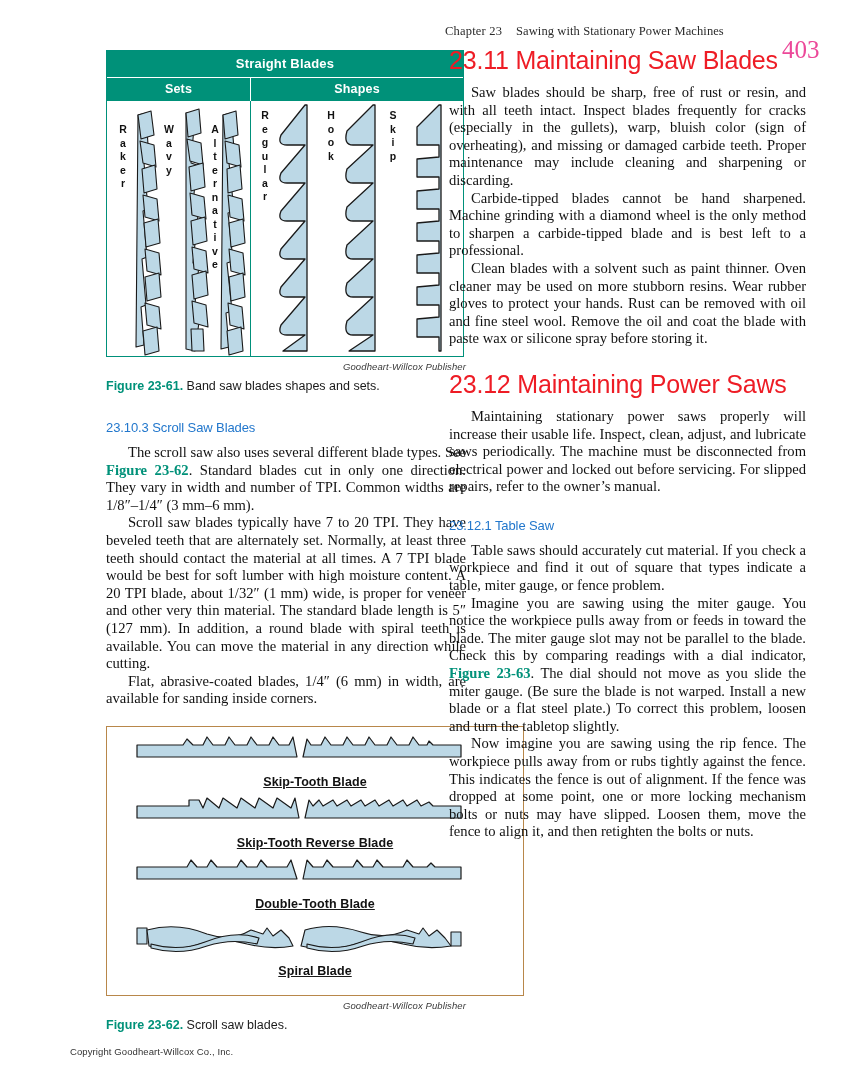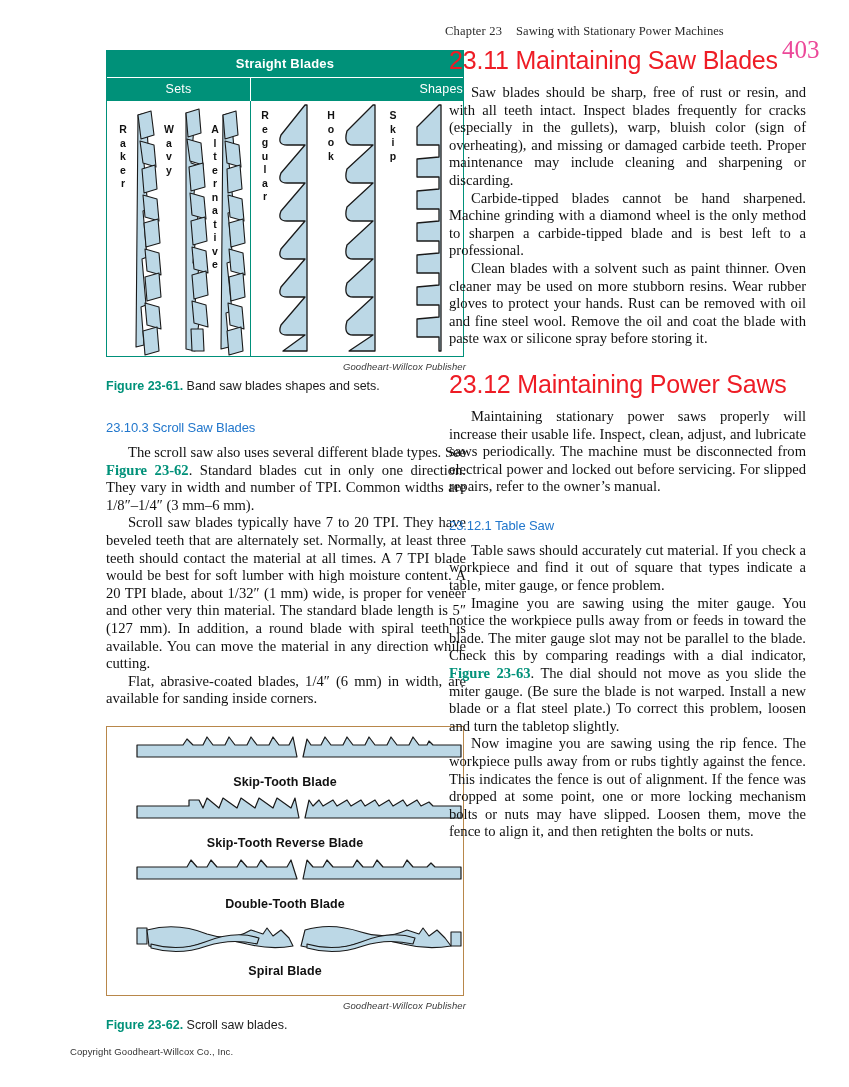--- a/index.html
+++ b/index.html
@@ -83,28 +83,28 @@
     letter-spacing: 0.2px;
   }
   .bt-subrow {
     display: flex;
     background: #009179;
     border-top: 1.5px solid #ffffff;
   }
   .bt-sub {
     color: #ffffff;
     font-family: "Liberation Sans", sans-serif;
-    font-weight: normal;
+    font-weight: bold;
     font-size: 12.5px;
     text-align: center;
     padding: 4px 0 5px;
     letter-spacing: 0.2px;
   }
   .bt-sub.sets { width: 143px; border-right: 1.5px solid #ffffff; }
-  .bt-sub.shapes { flex: 1; text-align: right; }
+  .bt-sub.shapes { flex: 1; }
 
   .bt-body {
     display: flex;
     height: 255px;
     background: #fff;
   }
   .bt-cell-sets {
     width: 143px;
     border-right: 1.5px solid #00907a;
     position: relative;
@@ -176,25 +176,26 @@
     text-indent: 22px;
     color: #111;
   }
   .figref {
     color: #009179;
     font-weight: bold;
   }
 
   
   .scroll-fig {
-    width: 358px;
+    width: 418px;
     box-sizing: border-box;
     border: 1.5px solid #b8874a;
     background: #ffffff;
     padding: 8px 24px 10px;
+    text-decoration: underline;
   }
   .blade-row { margin-bottom: 2px; }
   .blade-label {
     font-family: "Liberation Sans", sans-serif;
     font-weight: bold;
     font-size: 12.5px;
     color: #111;
     text-align: center;
     margin: 1px 0 7px;
     letter-spacing: 0.1px;

